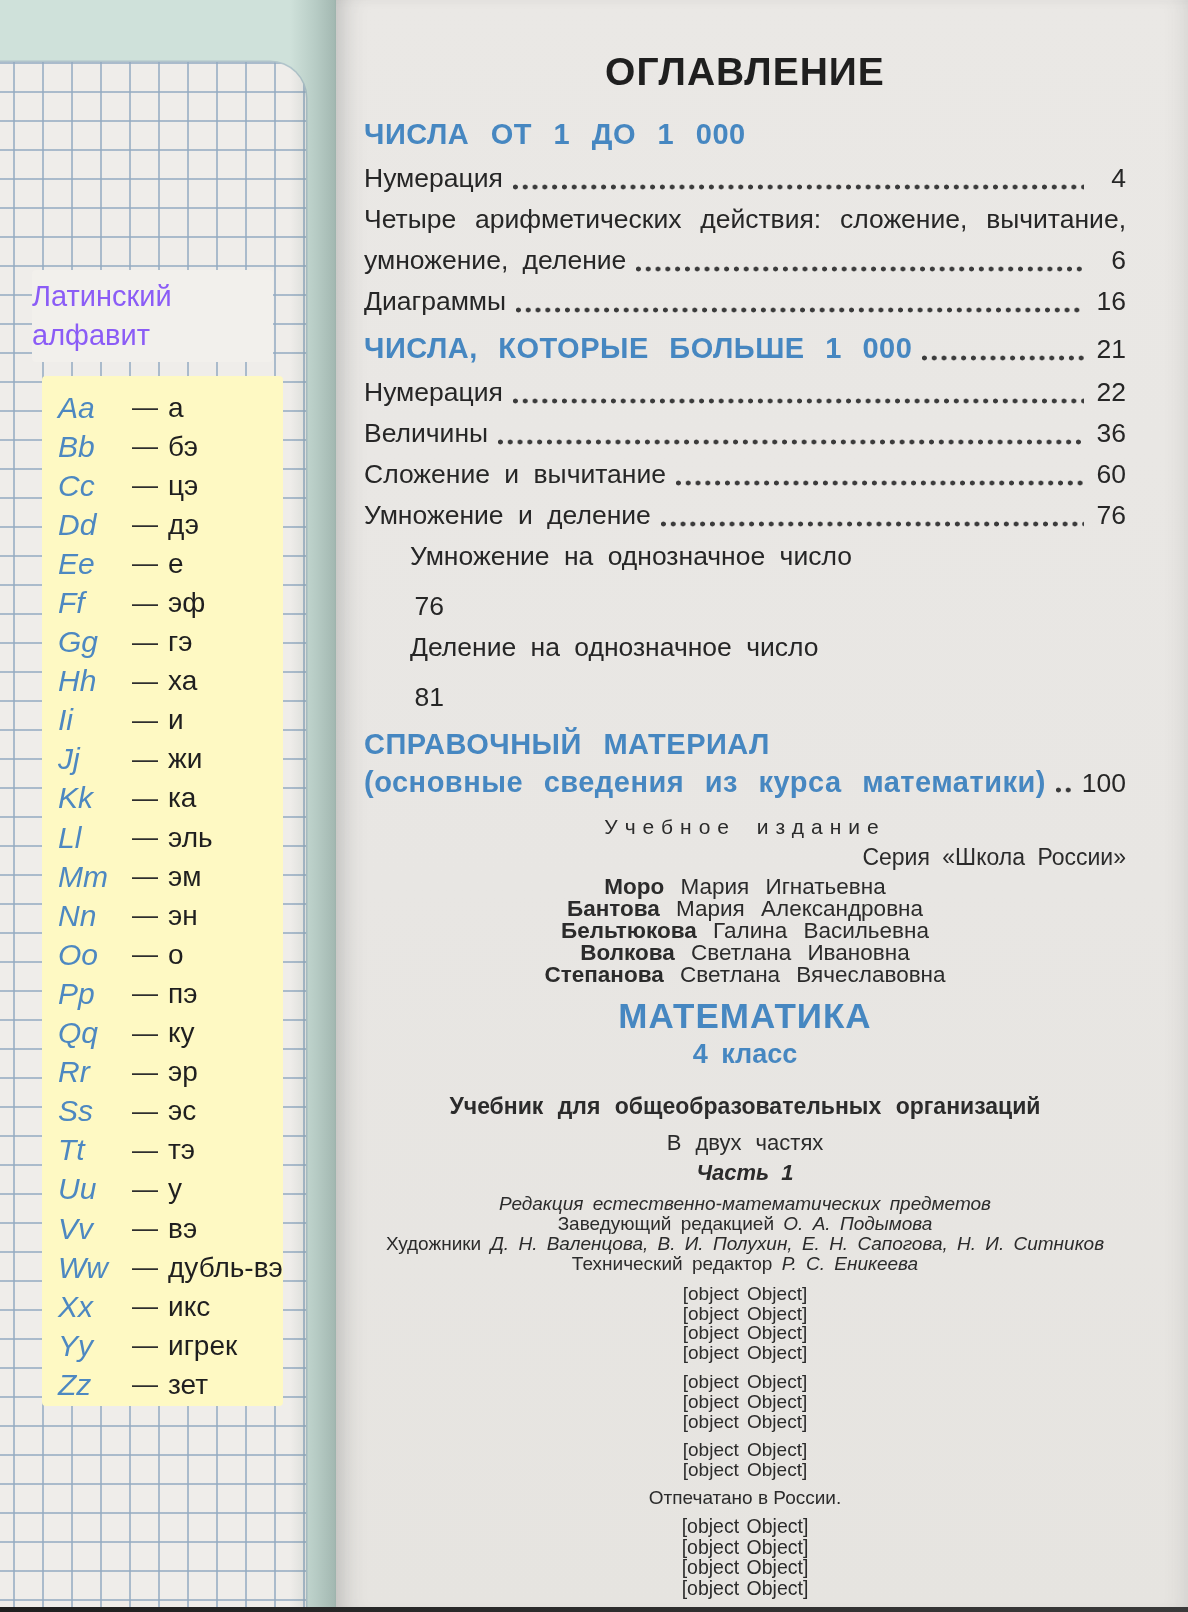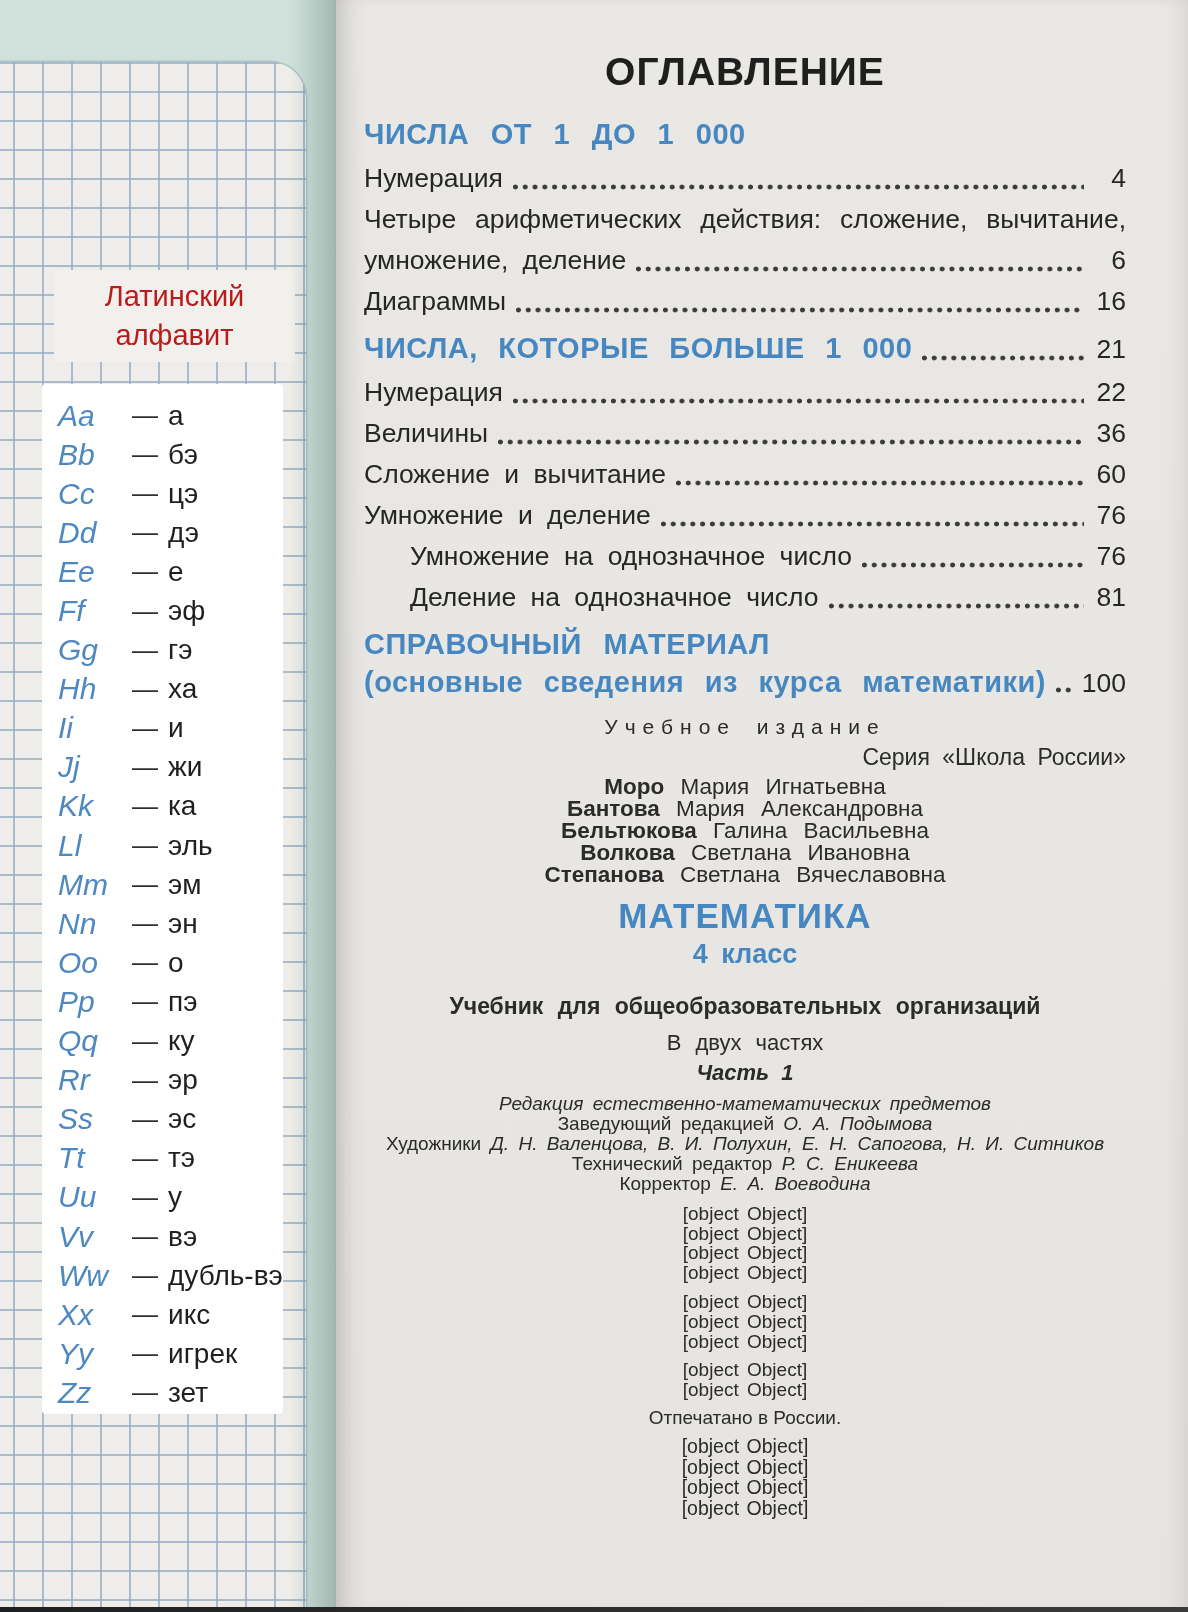--- a/index.html
+++ b/index.html
@@ -17,47 +17,47 @@
   .grid-panel{
     position:absolute;left:-16px;top:62px;width:322px;height:1550px;
     background-color:#efedea;
     background-image:
       repeating-linear-gradient(to right, rgba(147,170,193,.75) 0 1.8px, transparent 1.8px 29px),
       repeating-linear-gradient(to bottom, rgba(147,170,193,.75) 0 1.8px, transparent 1.8px 29px);
     border-top-right-radius:36px;
     box-shadow:0 0 0 1.5px rgba(140,162,185,.45);
   }
   .alpha-title-card{
-    position:absolute;left:54px;top:270px;width:241px;height:92px;background:#f2f0ec;
-    display:flex;flex-direction:column;justify-content:center;text-align:center;
-    font-size:29px;line-height:39px;color:#b91c1c;border-radius:4px;
+    position:absolute;left:32px;top:270px;width:241px;height:92px;background:#f2f0ec;
+    display:flex;flex-direction:column;justify-content:center;
+    font-size:29px;line-height:39px;color:#8b5cf6;border-radius:4px;
   }
   .alpha-card{
-    position:absolute;left:42px;top:384px;width:241px;height:1030px;background:#ffffff;
+    position:absolute;left:42px;top:376px;width:241px;height:1030px;background:#fef9c3;
     box-sizing:border-box;padding:12px 0 0 16px;border-radius:4px;
   }
   .alpha-row{display:flex;align-items:center;height:39.1px;}
   .alpha-letters{width:64px;font-style:italic;color:#4d88c1;font-size:30px;}
   .alpha-dash{width:46px;text-align:center;color:#2e2e2e;font-size:26px;}
   .alpha-name{color:#1f1f1f;font-size:28px;}
   
   .page{
     position:absolute;left:336px;top:0;width:852px;height:1612px;box-sizing:border-box;
     padding:0 62px 0 28px;
     background:linear-gradient(180deg,#eae8e5 0%,#e8e6e3 55%,#e6e4e0 100%);
     box-shadow:inset 22px 0 26px -18px rgba(55,60,65,.28), inset -16px 0 24px -16px rgba(55,60,65,.16);
   }
   .page-title{margin:48px 0 0;text-align:center;font-size:39px;font-weight:700;letter-spacing:1px;color:#1f1f1f;line-height:48px;}
   .toc-h{margin:20px 0 0;font-size:29px;font-weight:700;color:#4687c1;word-spacing:13px;letter-spacing:.5px;line-height:36px;}
   .toc-h.h3{margin-top:8px;line-height:37px;}
   .toc-rows{margin-top:6px;}
   .toc-rows.b{margin-top:2px;}
   .toc-row{display:flex;align-items:baseline;font-size:26.5px;line-height:41px;word-spacing:7px;color:#262626;}
   .toc-row.just{display:block;text-align:justify;text-align-last:justify;}
-  .toc-row.ind{padding-left:46px;}
+  .toc-row.ind{padding-left:46px;flex-direction:column;}
   .toc-row.h2row{margin-top:6px;}
   .toc-row.h2row .lbl,.toc-row.h3row .lbl{color:#4687c1;font-weight:700;font-size:29px;word-spacing:12px;letter-spacing:.5px;}
   .toc-row.h3row{line-height:38px;}
   .dots{
     flex:1;height:6px;align-self:flex-end;margin:0 8px 9px 10px;
     background-image:radial-gradient(circle at 2.4px 3px,#3b3b3b 2.1px,transparent 2.8px);
     background-size:9.8px 6px;background-repeat:repeat-x;background-position:left center;
   }
   .pg{min-width:34px;text-align:right;font-weight:400;color:#262626;}
   
@@ -310,21 +310,20 @@
       <div class="grade">4 класс</div>
       <div class="subtitle">Учебник для общеобразовательных организаций</div>
       <div class="parts">В двух частях</div>
       <div class="part">Часть 1</div>
 
       <div class="credits">
         <div class="credit-line"><span class="role"></span><i class="names">Редакция естественно-математических предметов</i></div>
           <div class="credit-line"><span class="role">Заведующий редакцией </span><i class="names">О. А. Подымова</i></div>
           <div class="credit-line"><span class="role">Художники </span><i class="names">Д. Н. Валенцова, В. И. Полухин, Е. Н. Сапогова, Н. И. Ситников</i></div>
           <div class="credit-line"><span class="role">Технический редактор </span><i class="names">Р. С. Еникеева</i></div>
-          <div class="credit-line"><span class="role">Корректор </span><i class="names">Е. А. Воеводина</i></div>
       </div>
 
       <div class="small-block imprint">
         <div class="small-line">[object Object]</div>
           <div class="small-line">[object Object]</div>
           <div class="small-line">[object Object]</div>
           <div class="small-line">[object Object]</div>
       </div>
 
       <div class="small-block publisher">

